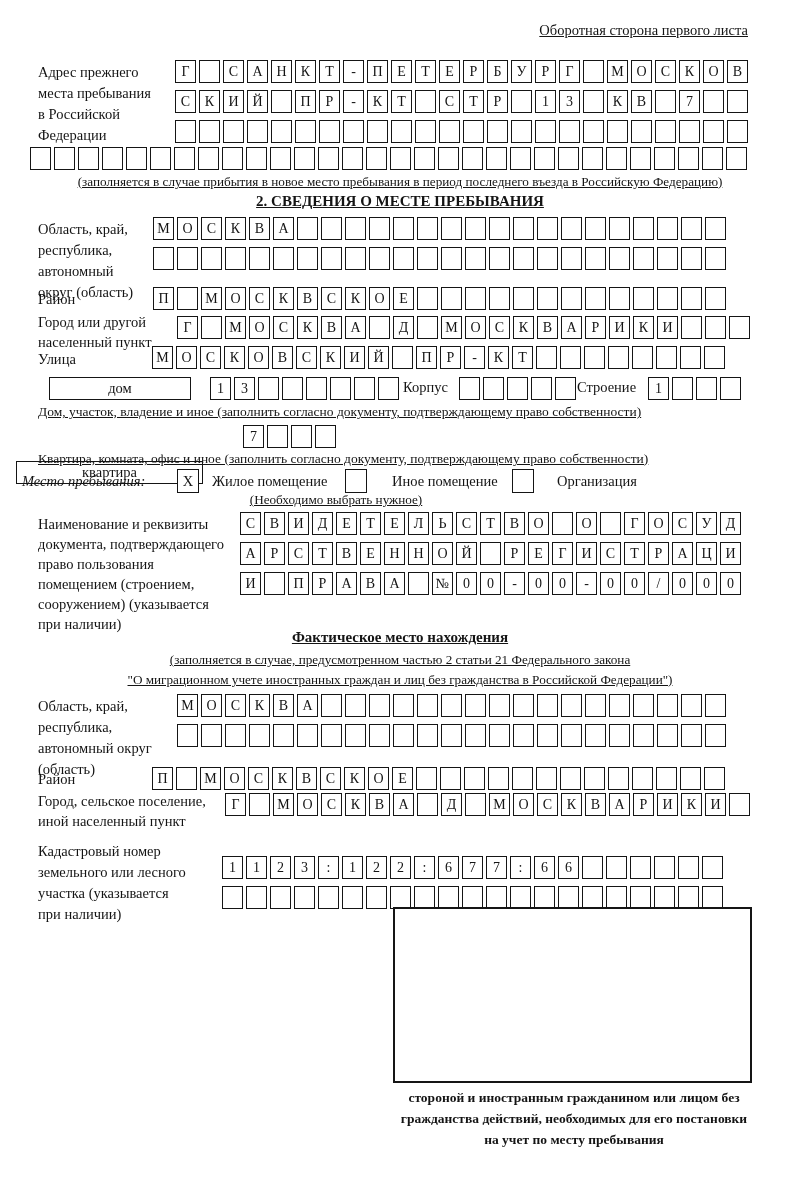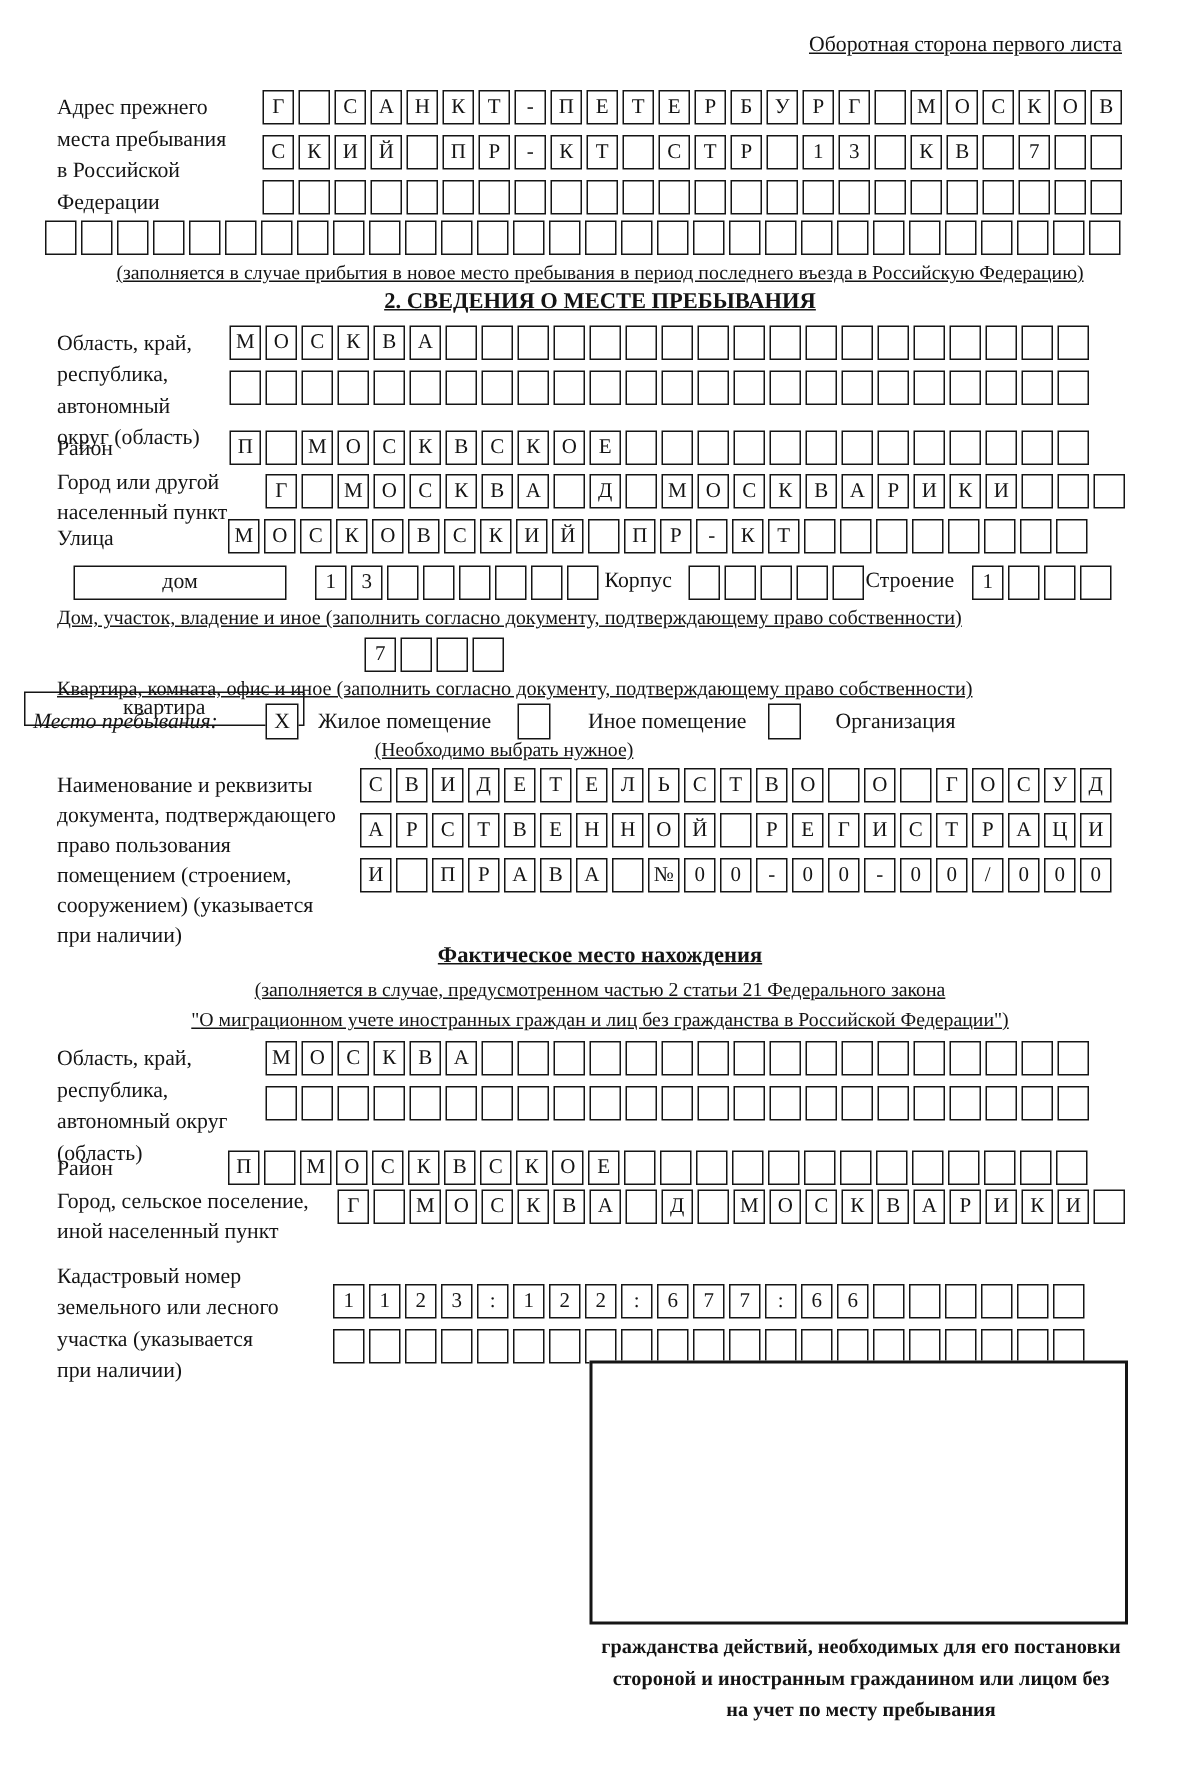--- a/index.html
+++ b/index.html
@@ -592,16 +592,16 @@
     <span class="cell"></span>
     <span class="cell"></span>
     <span class="cell"></span>
     <span class="cell"></span>
     <span class="cell"></span>
     <span class="cell"></span>
   </div>
 
 <div class="bigbox" style="left:393px;top:907px;width:359px;height:176px;"></div>
 <div class="caption" style="left:378px;top:1087px;width:392px;">
+    <div>стороной и иностранным гражданином или лицом без</div>
     <div>гражданства действий, необходимых для его постановки</div>
-    <div>стороной и иностранным гражданином или лицом без</div>
     <div>на учет по месту пребывания</div>
   </div>
 
 </body></html>

